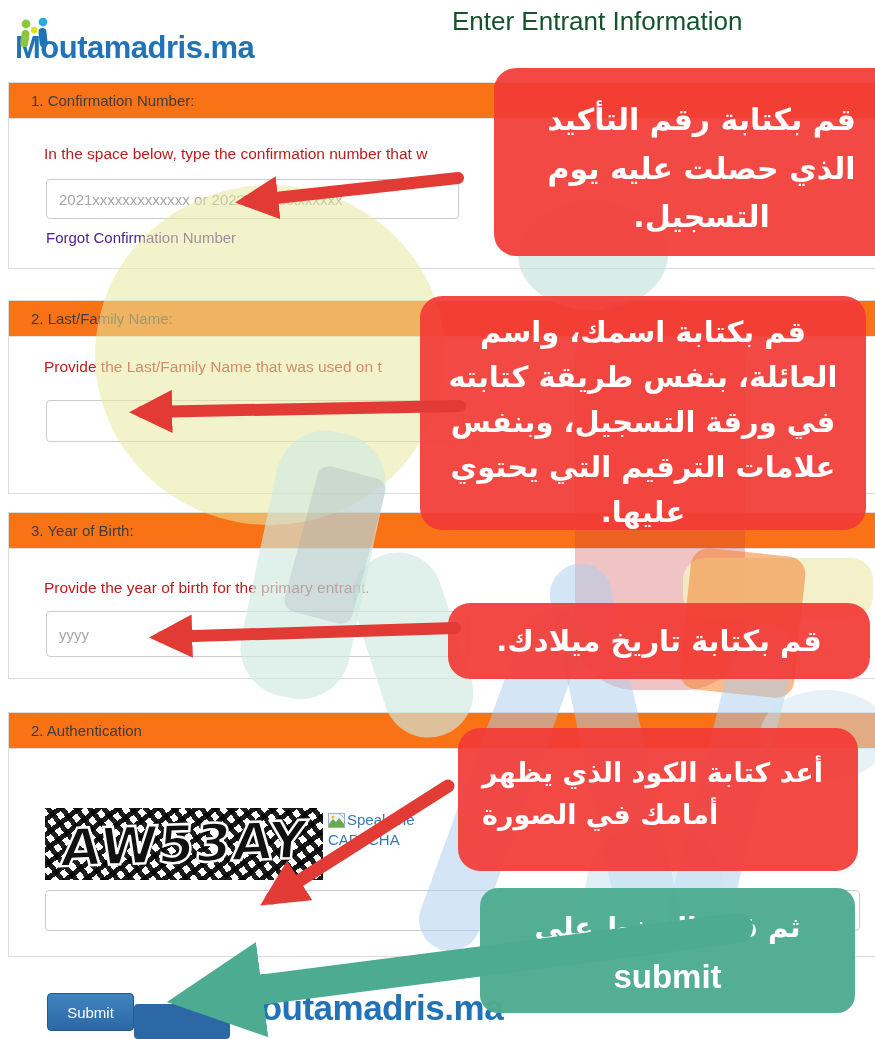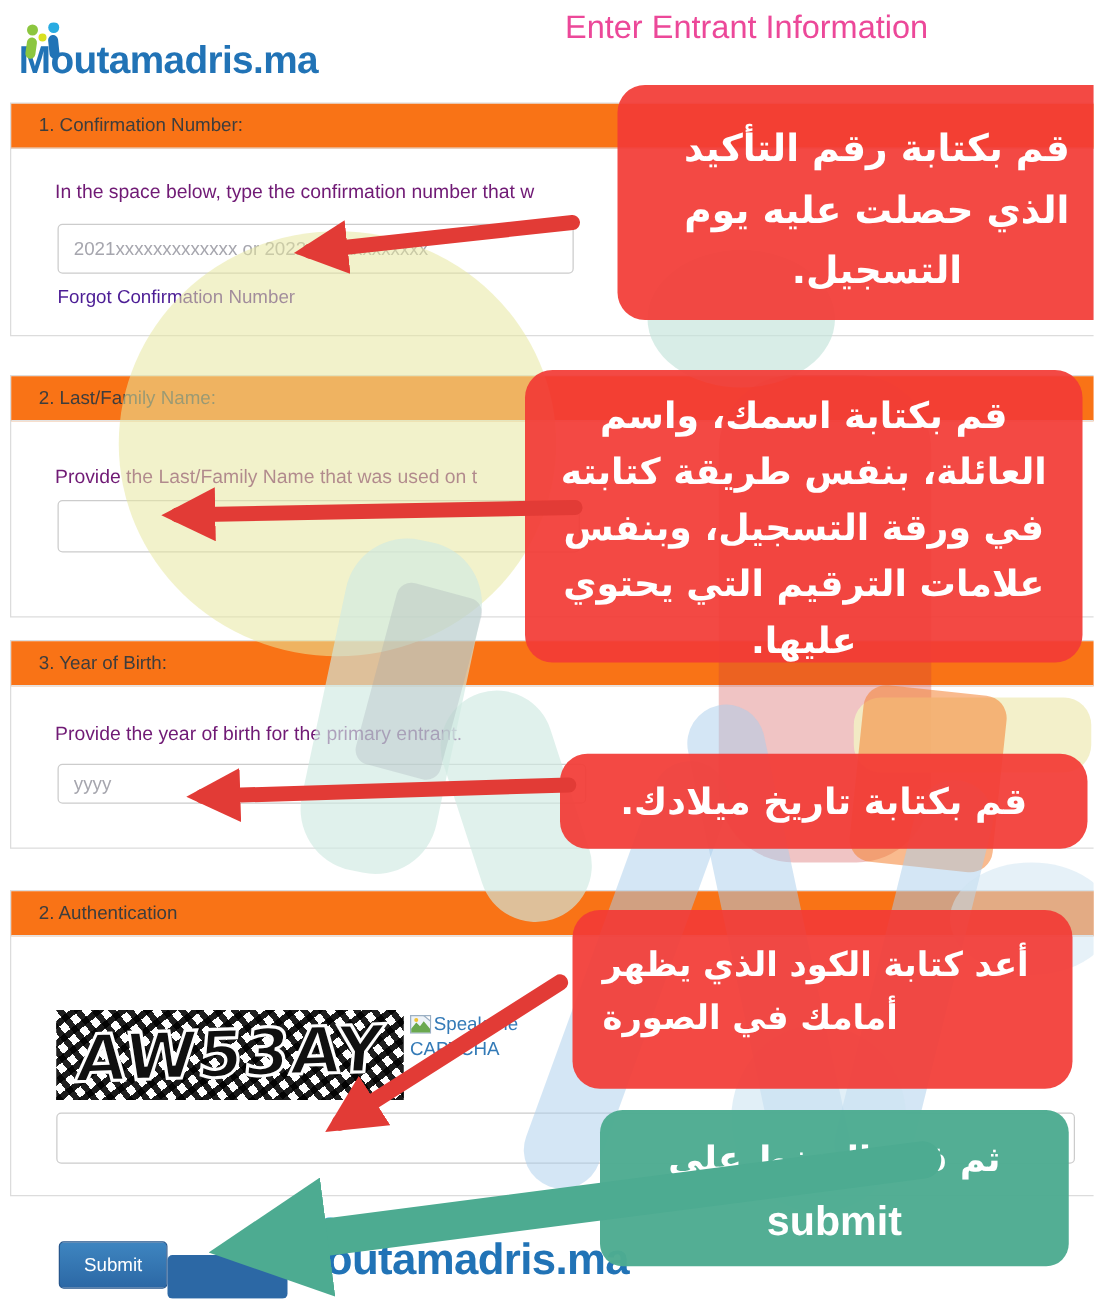--- a/index.html
+++ b/index.html
@@ -2,27 +2,27 @@
 <html><head>
 <meta charset="utf-8">
 <style>
   html,body{margin:0;padding:0;background:#fff;font-family:"Liberation Sans",sans-serif;}
   .stage{position:relative;width:875px;height:1039px;overflow:hidden;background:#fff;}
 
   
   .panel{position:absolute;left:8px;right:-2px;background:#fff;border:1px solid #dcdcdc;z-index:1;}
   .panel-heading{background:#f97316;border-bottom:1px solid #e3e3e3;padding:9px 22px;font-size:15px;color:#3d3d3d;}
   .panel-body{position:relative;}
-  .instruction{position:absolute;left:35px;font-size:15.5px;color:#701a75;white-space:nowrap;}
+  .instruction{position:absolute;left:35px;font-size:15.5px;color:#b91c1c;white-space:nowrap;}
   .text-input{position:absolute;box-sizing:border-box;border:1px solid #ccc;border-radius:4px;padding:6px 12px;font-size:15px;color:#555;background:#fff;}
   .text-input::placeholder{color:#a6a6ae;opacity:1;}
   .link{position:absolute;color:#4c1d95;font-size:15px;text-decoration:none;cursor:pointer;}
 
   
-  .page-title{position:absolute;left:452px;top:6px;font-size:26px;color:#ec4899;z-index:2;}
+  .page-title{position:absolute;left:452px;top:6px;font-size:26px;color:#14532d;z-index:2;}
   .logo{position:absolute;z-index:2;white-space:nowrap;}
   .logo-text{color:#2173b6;font-weight:bold;letter-spacing:-0.5px;}
   .logo-icon{position:absolute;}
 
   
   .captcha-box{position:absolute;left:45px;top:808px;width:278px;height:72px;z-index:2;
     background-color:#fff;
     background-image:
       repeating-linear-gradient(52deg, rgba(0,0,0,0.88) 0 5px, rgba(255,255,255,0) 5px 11px),
       repeating-linear-gradient(-38deg, #1a1a1a 0 5px, #fff 5px 12px);
@@ -97,30 +97,30 @@
     <div class="panel-body" style="height:146px;">
       <div class="instruction" style="top:26px;">In the space below, type the confirmation number that w</div>
       <input class="text-input" style="left: 37px; top: 60px; width: 413px; height: 40px;" placeholder="2021xxxxxxxxxxxxx or 2022xxxxxxxxxxxxx">
       <a class="link" style="left:37px;top:110px;">Forgot Confirmation Number</a>
     </div>
   </div>
 
   <div class="panel" style="top:300px;height:192px;">
     <div class="panel-heading">2. Last/Family Name:</div>
     <div class="panel-body" style="height:153px;">
-      <div class="instruction" style="top:36px;">Provide the Last/Family Name that was used on t</div>
+      <div class="instruction" style="top:21px;">Provide the Last/Family Name that was used on t</div>
       <input class="text-input" style="left: 37px; top: 63px; width: 418px; height: 42px;">
     </div>
   </div>
 
   <div class="panel" style="top:512px;height:165px;">
     <div class="panel-heading">3. Year of Birth:</div>
     <div class="panel-body" style="height:126px;">
       <div class="instruction" style="top:30px;">Provide the year of birth for the primary entrant.</div>
-      <input class="text-input" style="left: 37px; top: 62px; width: 423px; height: 32px;" placeholder="yyyy">
+      <input class="text-input" style="left: 37px; top: 62px; width: 423px; height: 46px;" placeholder="yyyy">
     </div>
   </div>
 
   <div class="panel" style="top:712px;height:243px;">
     <div class="panel-heading">2. Authentication</div>
   </div>
   <div class="captcha-box">
     <span class="captcha-text">AW53AY</span>
   </div>
   <div class="speak-link">

